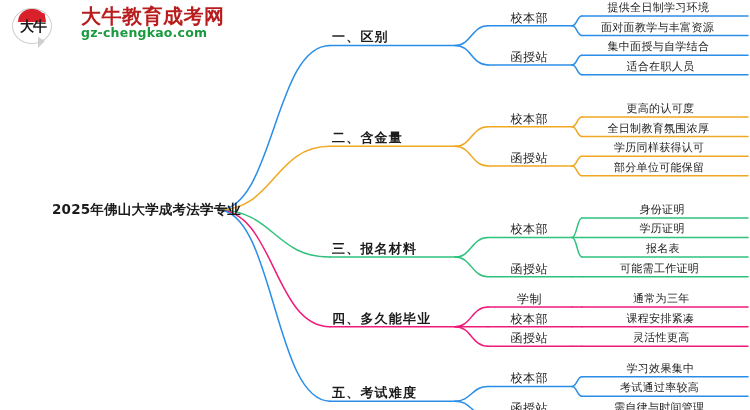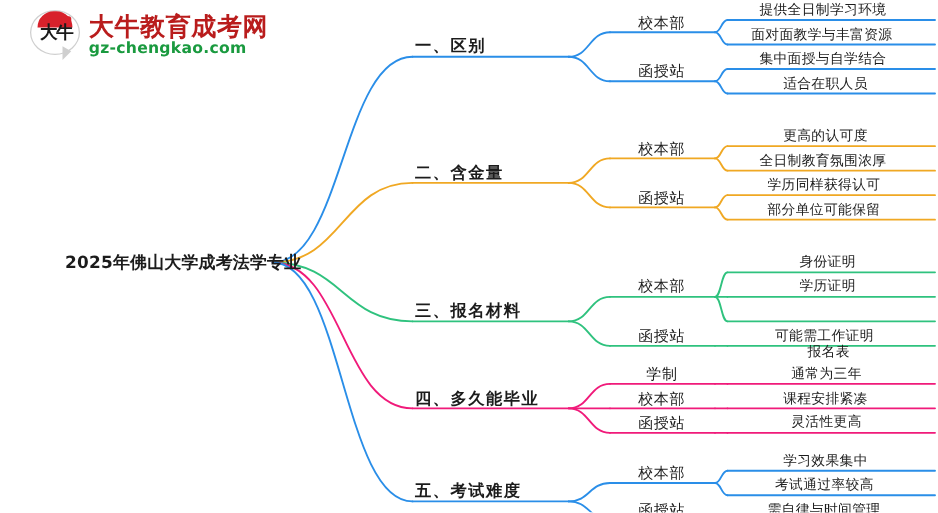--- a/index.html
+++ b/index.html
@@ -17,22 +17,22 @@
   }
   #edges {
     position: absolute; left: 0; top: 0;
     width: 750px; height: 410px;
     pointer-events: none;
   }
 
   
   .logo-wrap {
     position: absolute;
-    left: 24px; top: 6px;
-    display: flex; align-items: center; gap: 3px;
+    left: 12px; top: 6px;
+    display: flex; gap: 25px;
   }
   .logo-mark {
     position: relative;
     width: 44px; height: 44px;
   }
   .logo-bubble {
     position: absolute; left: 0; top: 2px;
     width: 40px; height: 36px;
     background: #ffffff;
     border: 1.6px solid #cfcfcf;
@@ -217,21 +217,21 @@
     <div class="node sub-node" style="left: 510.5px; top: 110.74px;">校本部</div>
     <div class="node leaf-node" style="left: 626.5px; top: 100.94px;">更高的认可度</div>
     <div class="node leaf-node" style="left: 607.5px; top: 120.54px;">全日制教育氛围浓厚</div>
     <div class="node sub-node" style="left: 510.5px; top: 149.94px;">函授站</div>
     <div class="node leaf-node" style="left: 614px; top: 140.14px;">学历同样获得认可</div>
     <div class="node leaf-node" style="left: 614px; top: 159.74px;">部分单位可能保留</div>
     <div class="node branch-node" style="left: 332px; top: 240.08px;">三、报名材料</div>
     <div class="node sub-node" style="left: 510.5px; top: 221.48px;">校本部</div>
     <div class="node leaf-node" style="left: 639.5px; top: 201.88px;">身份证明</div>
     <div class="node leaf-node" style="left: 639.5px; top: 221.48px;">学历证明</div>
-    <div class="node leaf-node" style="left: 646px; top: 241.08px; margin-top: 33px;">报名表</div>
+    <div class="node leaf-node" style="left: 646px; top: 241.08px;">报名表</div>
     <div class="node sub-node" style="left: 510.5px; top: 260.68px;">函授站</div>
     <div class="node leaf-node" style="left: 620px; top: 260.68px;">可能需工作证明</div>
     <div class="node branch-node" style="left: 332px; top: 309.66px; text-align: center;">四、多久能毕业</div>
     <div class="node sub-node" style="left: 517px; top: 291.06px;">学制</div>
     <div class="node leaf-node" style="left: 633px; top: 291.06px;">通常为三年</div>
     <div class="node sub-node" style="left: 510.5px; top: 310.66px;">校本部</div>
     <div class="node leaf-node" style="left: 626.5px; top: 310.66px;">课程安排紧凑</div>
     <div class="node sub-node" style="left: 510.5px; top: 330.26px;">函授站</div>
     <div class="node leaf-node" style="left: 633px; top: 330.26px;">灵活性更高</div>
     <div class="node branch-node" style="left: 332px; top: 384.14px;">五、考试难度</div>

